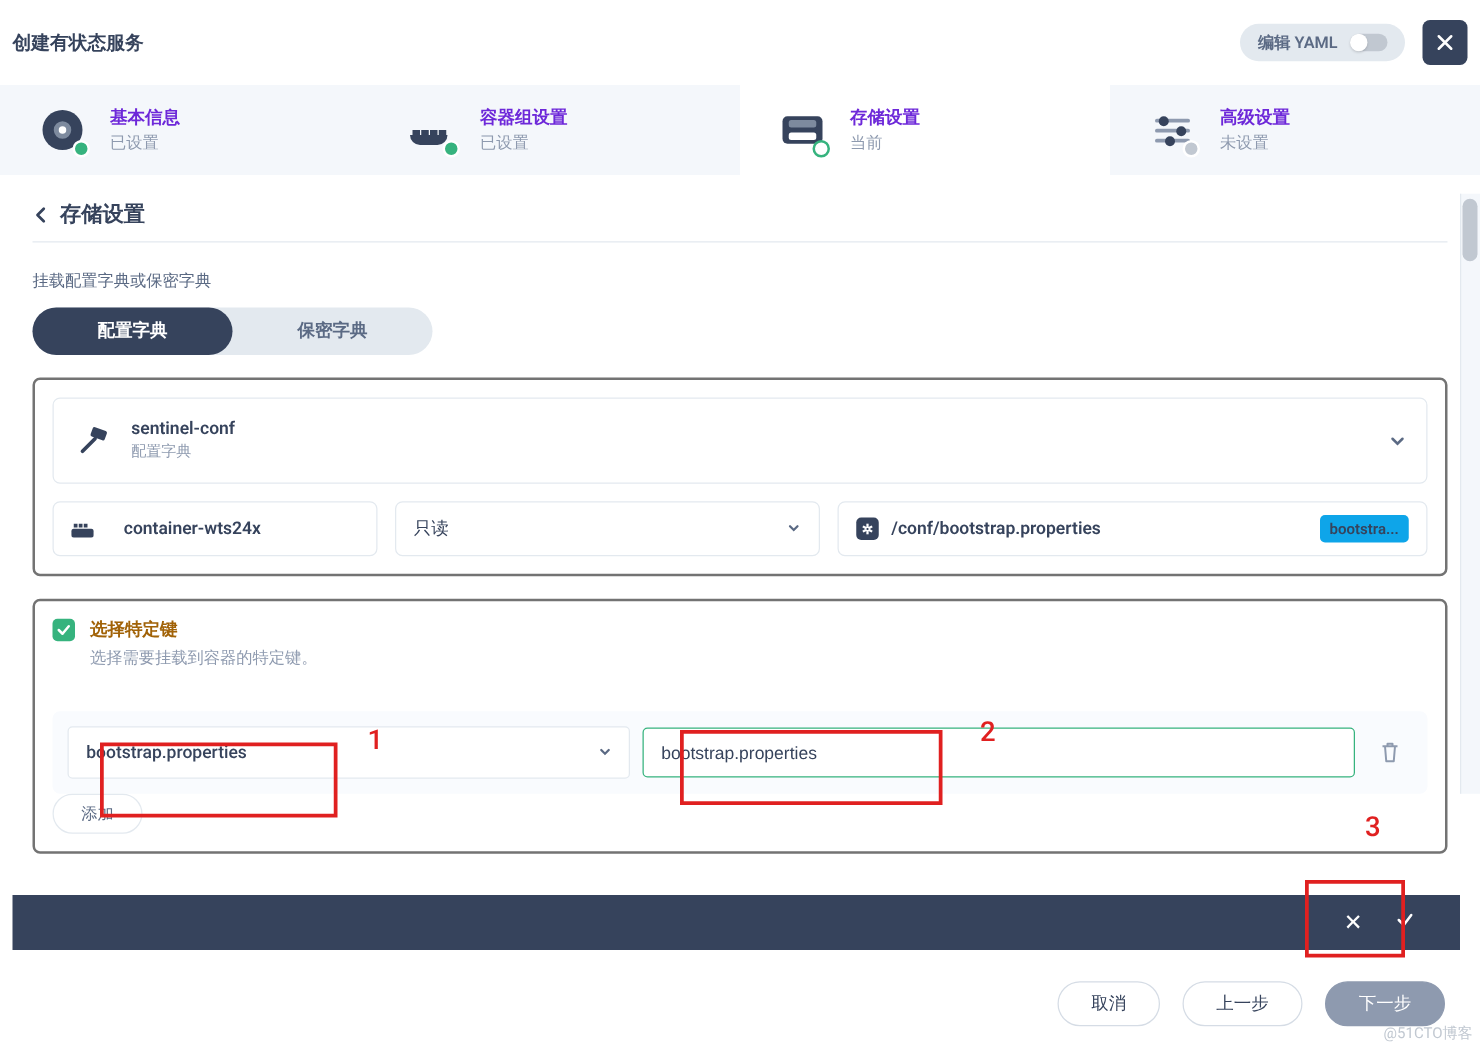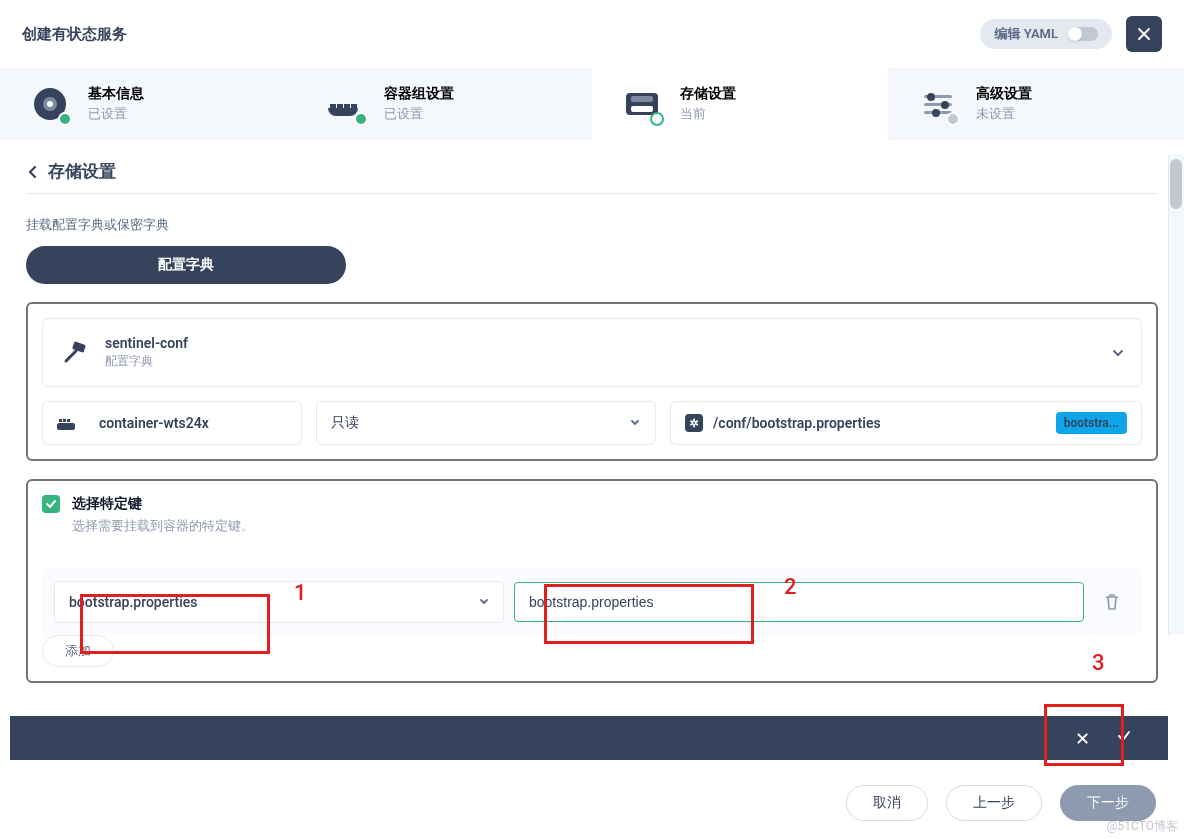--- a/index.html
+++ b/index.html
@@ -12,21 +12,21 @@
       overflow: hidden;
       font-size: 14px;
       color: #36435c;
     }
 
     
     .header-bar {
       display: flex;
       align-items: center;
       justify-content: space-between;
-      padding: 16px 22px;
+      padding: 16px 10px;
     }
     .header-title { font-size: 15px; font-weight: 600; color: #36435c; }
     .header-right { display: flex; align-items: center; gap: 14px; }
     .edit-yaml {
       display: flex; align-items: center; gap: 10px;
       background: #e3e9ef;
       border-radius: 18px;
       padding: 6px 14px;
       font-size: 13px; font-weight: 600; color: #5b6a84;
       cursor: pointer;
@@ -51,21 +51,21 @@
     .stepper { display: flex; background: #f4f7fb; }
     .step {
       flex: 1; display: flex; align-items: center; gap: 18px;
       padding: 16px 30px; cursor: pointer;
     }
     .step.current { background: #fff; }
     .step-icon {
       width: 40px; height: 40px; position: relative;
       display: flex; align-items: center; justify-content: center;
     }
-    .step-texts .st-title { font-size: 14px; font-weight: 600; color: #000000; }
+    .step-texts .st-title { font-size: 14px; font-weight: 600; color: #6d28d9; }
     .step-texts .st-sub   { font-size: 13px; color: #8e9aaf; margin-top: 2px; }
 
     
     .disc-o { width: 32px; height: 32px; border-radius: 50%; background: #36435c; display:flex;align-items:center;justify-content:center; }
     .disc-i { width: 14px; height: 14px; border-radius: 50%; background: #fff; border:4px solid #7d8a9e; }
     .status-dot {
       position: absolute; bottom: -2px; right: -2px;
       width: 14px; height: 14px; border-radius: 50%;
       border: 2px solid #fff;
     }
@@ -111,21 +111,21 @@
     .cfg-cell{border:1px solid #e3e9ef;border-radius:6px;padding:10px 14px;display:flex;align-items:center;gap:24px;background:#fff;}
     .cfg-cell.container{flex:0 0 260px;font-weight:600;}
     .cfg-cell.mode{flex:0 0 340px;justify-content:space-between;cursor:pointer;align-items:center;}
     .cfg-cell.path{flex:1;font-weight:600;justify-content:space-between;}
     .chip{background:#0ea5e9;border-radius:4px;padding:4px 8px;font-size:12px;}
     .cog-ico{width:18px;height:18px;background:#36435c;border-radius:4px;display:flex;align-items:center;justify-content:center;color:#fff;font-size:11px;}
 
     
     .checkbox{width:18px;height:18px;border-radius:4px;background:#36b37e;display:flex;align-items:center;justify-content:center;color:#fff;}
     .keys-hdr{display:flex;align-items:flex-start;gap:12px;}
-    .keys-title{font-size:14px;font-weight:600;color:#0f172a;}
+    .keys-title{font-size:14px;font-weight:600;color:#a16207;}
     .keys-desc{font-size:13px;color:#8e9aaf;margin-top:4px;}
 
     .key-row{display:flex;gap:10px;align-items:center;margin-top:34px;background:#f9fbfe;padding:12px;border-radius:6px;}
     .select-box{flex:0 0 450px;position:relative;}
     .select-box .sb-inner{border:1px solid #e3e9ef;border-radius:4px;background:#fff;padding:12px 40px 12px 14px;font-size:14px;font-weight:500;color:#36435c;}
     .select-box .chev{position:absolute;right:14px;top:50%;transform:translateY(-50%);}
     .input-box{flex:1;}
     .input-box input{width:100%;border:1px solid #36b37e;border-radius:4px;padding:11px 14px;font-size:14px;font-weight:500;color:#36435c;outline:none;background:#fff;}
     .trash-btn{width:36px;display:flex;align-items:center;justify-content:center;color:#8e9aaf;cursor:pointer;}
 
@@ -231,20 +231,21 @@
     <svg width="14" height="14" viewBox="0 0 14 14">
         <path d="M9 2L4 7l5 5" stroke="#36435c" stroke-width="2.2" fill="none" stroke-linecap="round" stroke-linejoin="round"></path>
       </svg>
     <span>存储设置</span>
   </div>
 
   <div class="mount-desc">挂载配置字典或保密字典</div>
 
   <div class="pill-tabs">
     <div class="pill active">配置字典</div>
+    <div class="pill">保密字典</div>
   </div>
 
   <div class="card">
     <div class="cfg-header">
       <div class="cfg-hd-left">
         <div class="hammer-ico">
           <svg width="28" height="28" viewBox="0 0 28 28">
               <path d="M6 22 L16 12" stroke="#36435c" stroke-width="3" stroke-linecap="round"></path>
               <rect x="13" y="4" width="12" height="8" rx="1.5" transform="rotate(20 19 8)" fill="#36435c"></rect>
             </svg>

